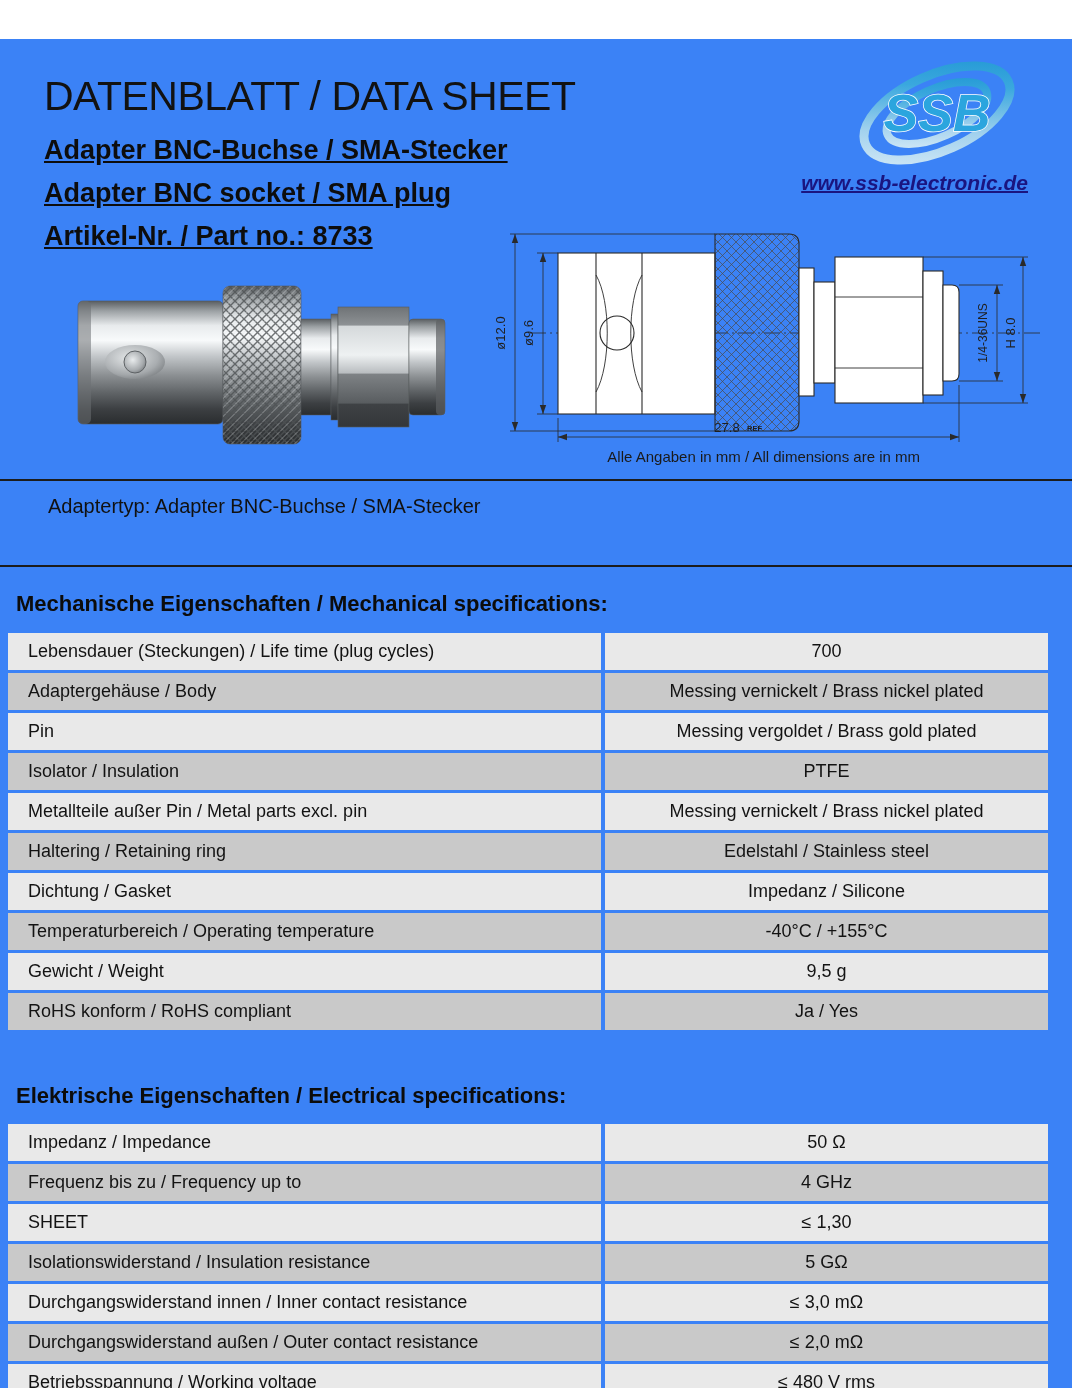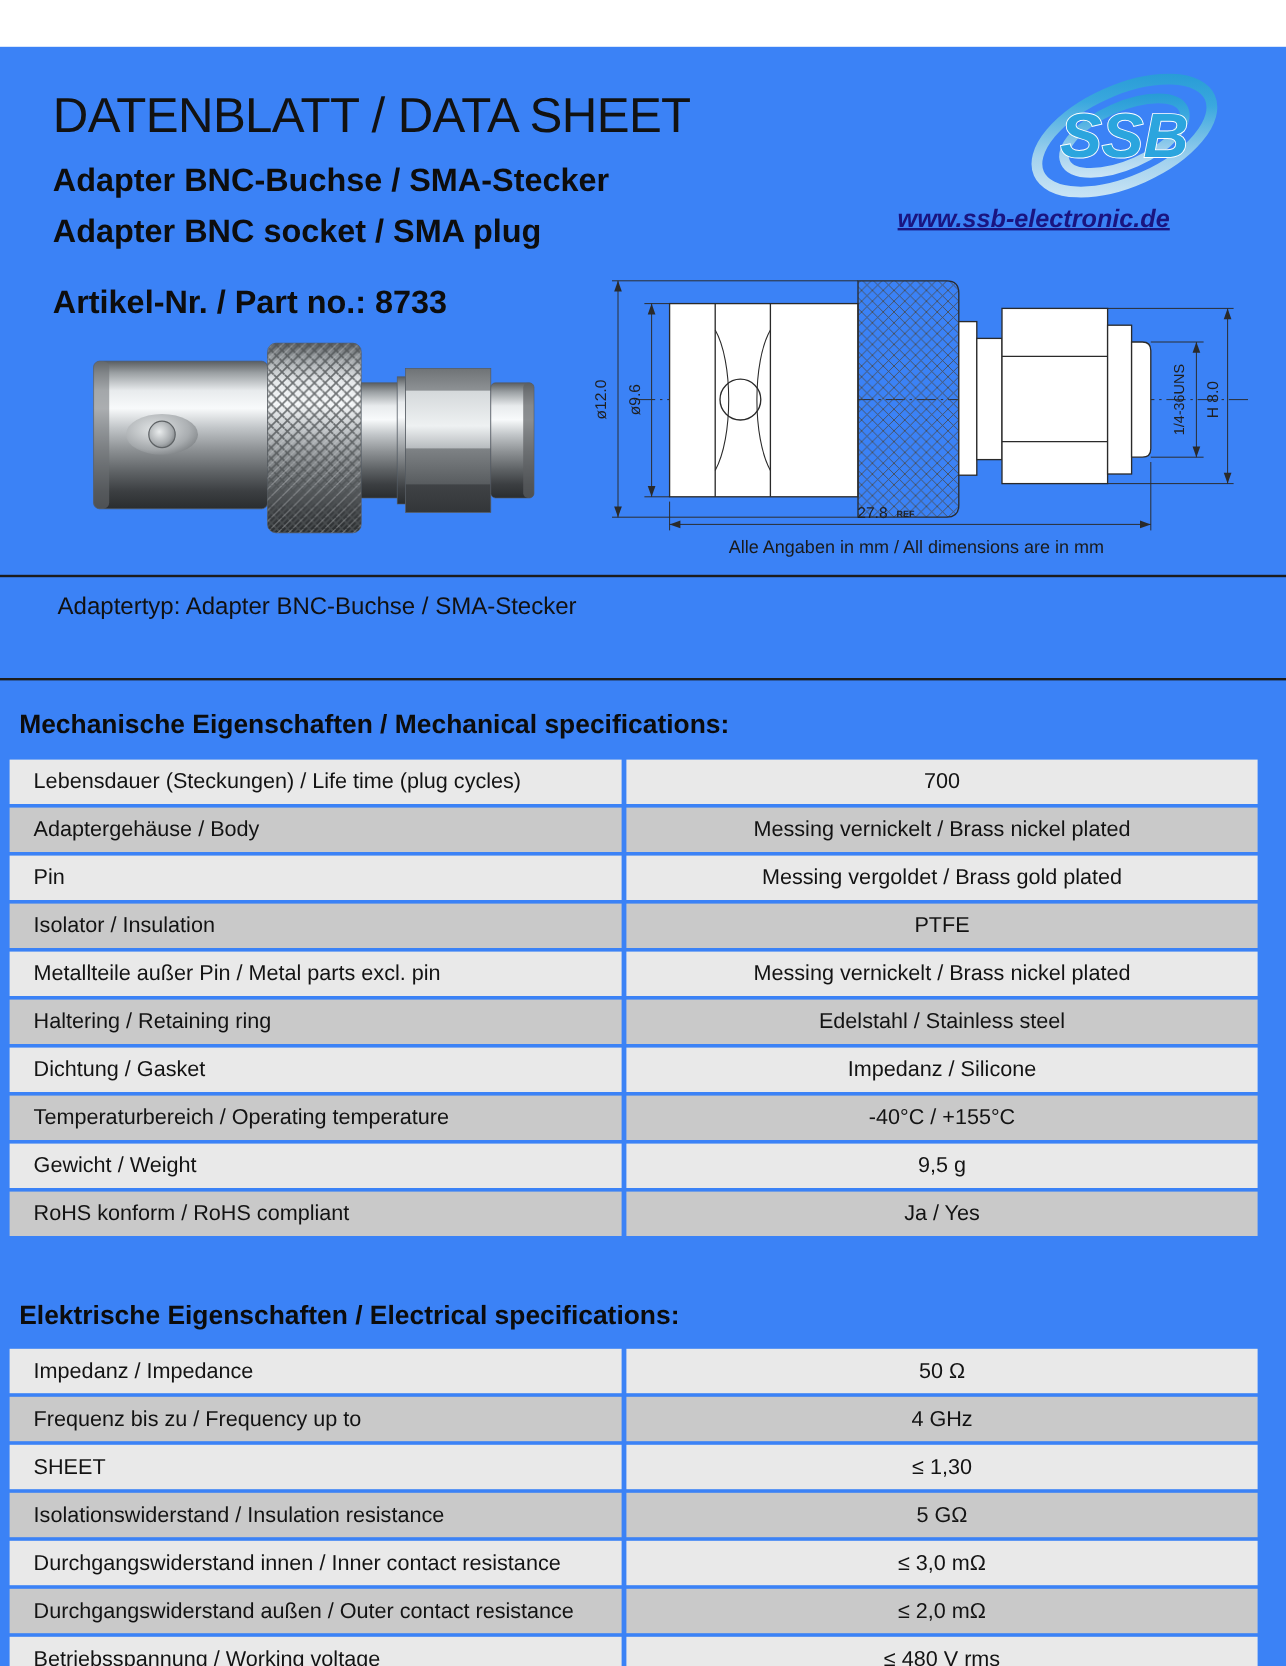--- a/index.html
+++ b/index.html
@@ -5,47 +5,47 @@
   html,body{margin:0;padding:0;background:#fff;}
   .page{
     position:relative;width:1072px;height:1388px;background:#3b82f6;
     font-family:"Liberation Sans",sans-serif;color:#141414;overflow:hidden;margin-top:39px;
   }
   .doc-title{
     position:absolute;left:44px;top:34px;font-size:41px;font-weight:400;
     letter-spacing:-0.5px;color:#121212;white-space:nowrap;
   }
   .doc-sub{
-    position:absolute;left:44px;font-size:27px;font-weight:700;white-space:nowrap;color:#0d0d0d;
-  }
-  .sub1{top:96px}.sub2{top:139px}.sub3{top:198px}
+    position:absolute;left:44px;font-size:27px;font-weight:700;white-space:nowrap;color:#0d0d0d;text-decoration:underline;
+  }
+  .sub1{top:96px}.sub2{top:139px}.sub3{top:182px}
   .logo-wrap{position:absolute;left:853px;top:22px;width:168px;height:108px;}
   .site-link{
-    position:absolute;left:748px;top:132px;width:280px;text-align:left;
+    position:absolute;left:748px;top:132px;width:280px;text-align:right;
     font-size:21px;font-weight:700;font-style:italic;color:#1a1580;
     text-decoration:underline;text-decoration-thickness:2px;white-space:nowrap;
   }
   .photo-wrap{position:absolute;left:55px;top:235px;width:410px;height:190px;}
   .drawing-wrap{position:absolute;left:475px;top:176px;width:590px;height:235px;}
   .drawing-note{
     position:absolute;left:420px;top:409px;width:500px;text-align:right;
     font-size:15px;color:#1a1a1a;white-space:nowrap;
   }
   .rule{position:absolute;left:0;width:1072px;height:2px;background:#1c1c1c;}
   .rule1{top:440px}.rule2{top:526px}
   .adapter-type{position:absolute;left:48px;top:452px;font-size:20px;line-height:30px;color:#111;}
   .section-heading{
     position:absolute;left:16px;font-size:22px;font-weight:700;color:#0c0c0c;white-space:nowrap;
   }
   .mech-heading{top:552px}.elec-heading{top:1044px}
   .spec-table{position:absolute;left:8px;width:1040px;}
   .mech-table{top:594px}.elec-table{top:1085px}
   .trow{display:flex;height:37px;margin-bottom:3px;}
   .tcell-l{
-    width:510px;margin-right:4px;display:flex;align-items:center;
+    width:593px;margin-right:4px;display:flex;align-items:center;
     padding-left:20px;box-sizing:border-box;font-size:18px;color:#131313;white-space:nowrap;
   }
   .tcell-r{
     flex:1;display:flex;align-items:center;justify-content:center;
     font-size:18px;color:#131313;white-space:nowrap;
   }
   .trow:nth-child(odd) .tcell-l,.trow:nth-child(odd) .tcell-r{background:#e9e9e9;}
   .trow:nth-child(even) .tcell-l,.trow:nth-child(even) .tcell-r{background:#c9c9c9;}
   svg text{font-family:"Liberation Sans",sans-serif;}
 </style>

